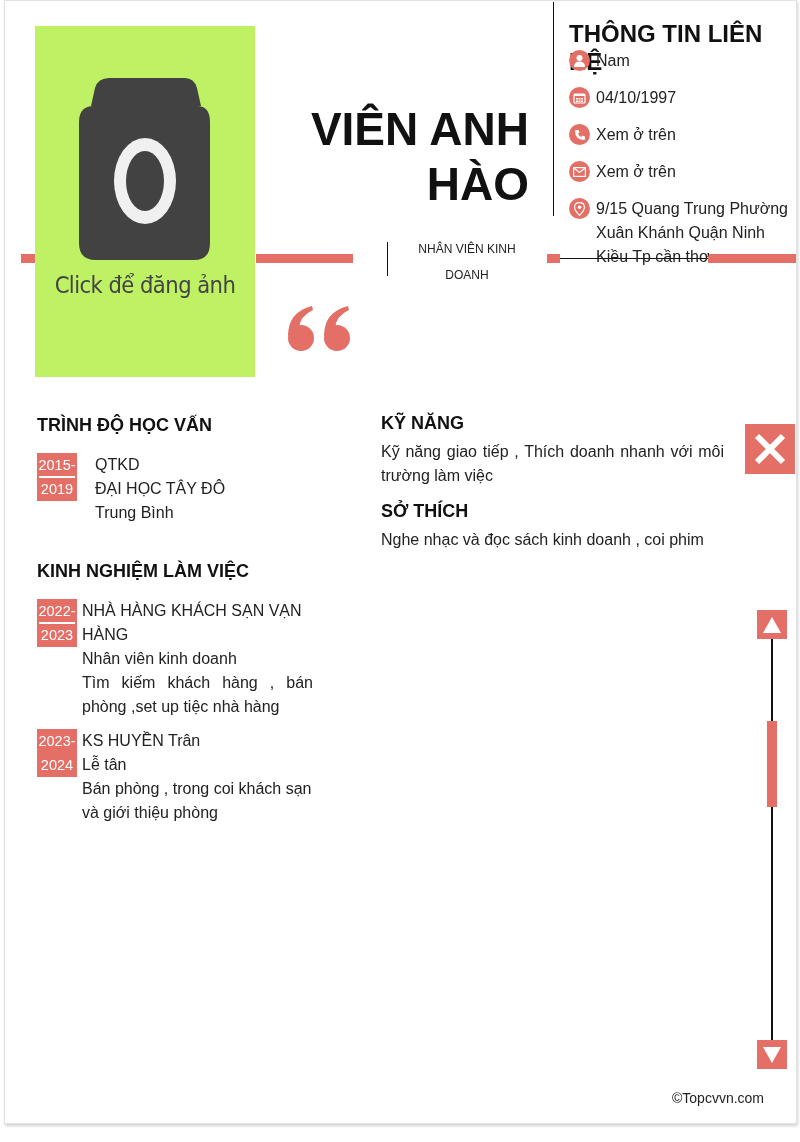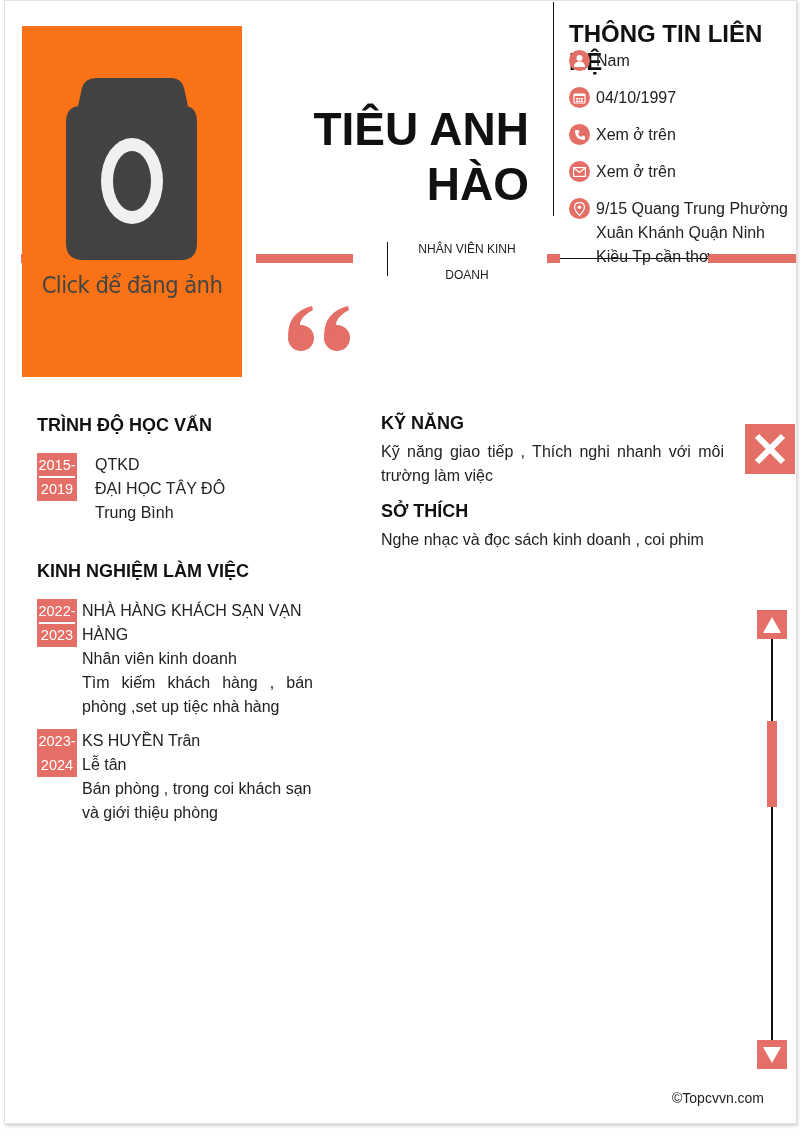--- a/index.html
+++ b/index.html
@@ -8,21 +8,21 @@
 
     .page {
       position: absolute; left: 4px; top: 0; width: 793px; height: 1124px;
       background: #fff;
       border: 1px solid #e2e2e2;
       box-shadow: 1px 2px 3px rgba(0,0,0,0.18);
     }
     .abs { position: absolute; }
 
     
-    .photo { left: 22px; top: 26px; width: 220px; height: 351px; background: #f97316; }
+    .photo { left: 35px; top: 26px; width: 220px; height: 351px; background: #bef264; }
     .camera { position: absolute; left: 44px; top: 52px; }
     .photo-caption { position: absolute; left: 0; width: 220px; top: 246px; text-align: center;
       font-family: "DejaVu Sans", sans-serif; font-size: 23px; color: #444; letter-spacing: -0.6px; transform: scaleX(0.92); }
 
     
     .bar { background: #e46f66; height: 9px; }
     .bar-left { left: 21px; top: 254px; width: 14px; }
     .bar-mid { left: 256px; top: 254px; width: 97px; }
     .bar-right-small { left: 547px; top: 254px; width: 13px; }
     .bar-right { left: 708px; top: 254px; width: 88px; }
@@ -76,21 +76,21 @@
 <div class="abs photo">
   <svg class="camera" width="132" height="182" viewBox="0 0 132 182">
     <path d="M30 0 H106 Q115 0 118 10 L122 28 H118 Q131 28 131 44 V165 Q131 182 115 182 H17 Q0 182 0 165 V44 Q0 28 15 28 H12 L16 10 Q19 0 30 0 Z" fill="#424242"></path>
     <ellipse cx="66" cy="103" rx="31" ry="43" fill="#f0f0f0"></ellipse>
     <ellipse cx="66" cy="103" rx="19" ry="30" fill="#424242"></ellipse>
   </svg>
   <div class="photo-caption">Click để đăng ảnh</div>
 </div>
 
 <div class="abs name">
-  <div>TIÊU ANH</div>
+  <div>VIÊN ANH</div>
   <div>HÀO</div>
 </div>
 
 <div class="abs vline-contact"></div>
 <div class="abs vline-title"></div>
 
 <div class="abs job-title">
   <div>NHÂN VIÊN KINH</div>
   <div>DOANH</div>
 </div>
@@ -200,21 +200,21 @@
     <div>2024</div>
   </div>
   <div class="body">
     <div>KS HUYỀN Trân</div>
     <div>Lễ tân</div>
     <div>Bán phòng , trong coi khách sạn và giới thiệu phòng</div>
   </div>
 </div>
 
 <div class="abs sec-heading" style="left:381px; top:413px;">KỸ NĂNG</div>
-<div class="abs skills-text justify">Kỹ năng giao tiếp , Thích nghi nhanh với môi trường làm việc</div>
+<div class="abs skills-text justify">Kỹ năng giao tiếp , Thích doanh nhanh với môi trường làm việc</div>
 
 <div class="abs sec-heading" style="left:381px; top:501px;">SỞ THÍCH</div>
 <div class="abs" style="left:381px; top:528px; font-size:16px; line-height:24px; color:#222;">Nghe nhạc và đọc sách kinh doanh , coi phim</div>
 
 <div class="abs close-btn">
   <svg width="34" height="34" viewBox="0 0 34 34">
       <path d="M4 4 L30 30 M30 4 L4 30" stroke="#fff" stroke-width="6"></path>
     </svg>
 </div>
 

